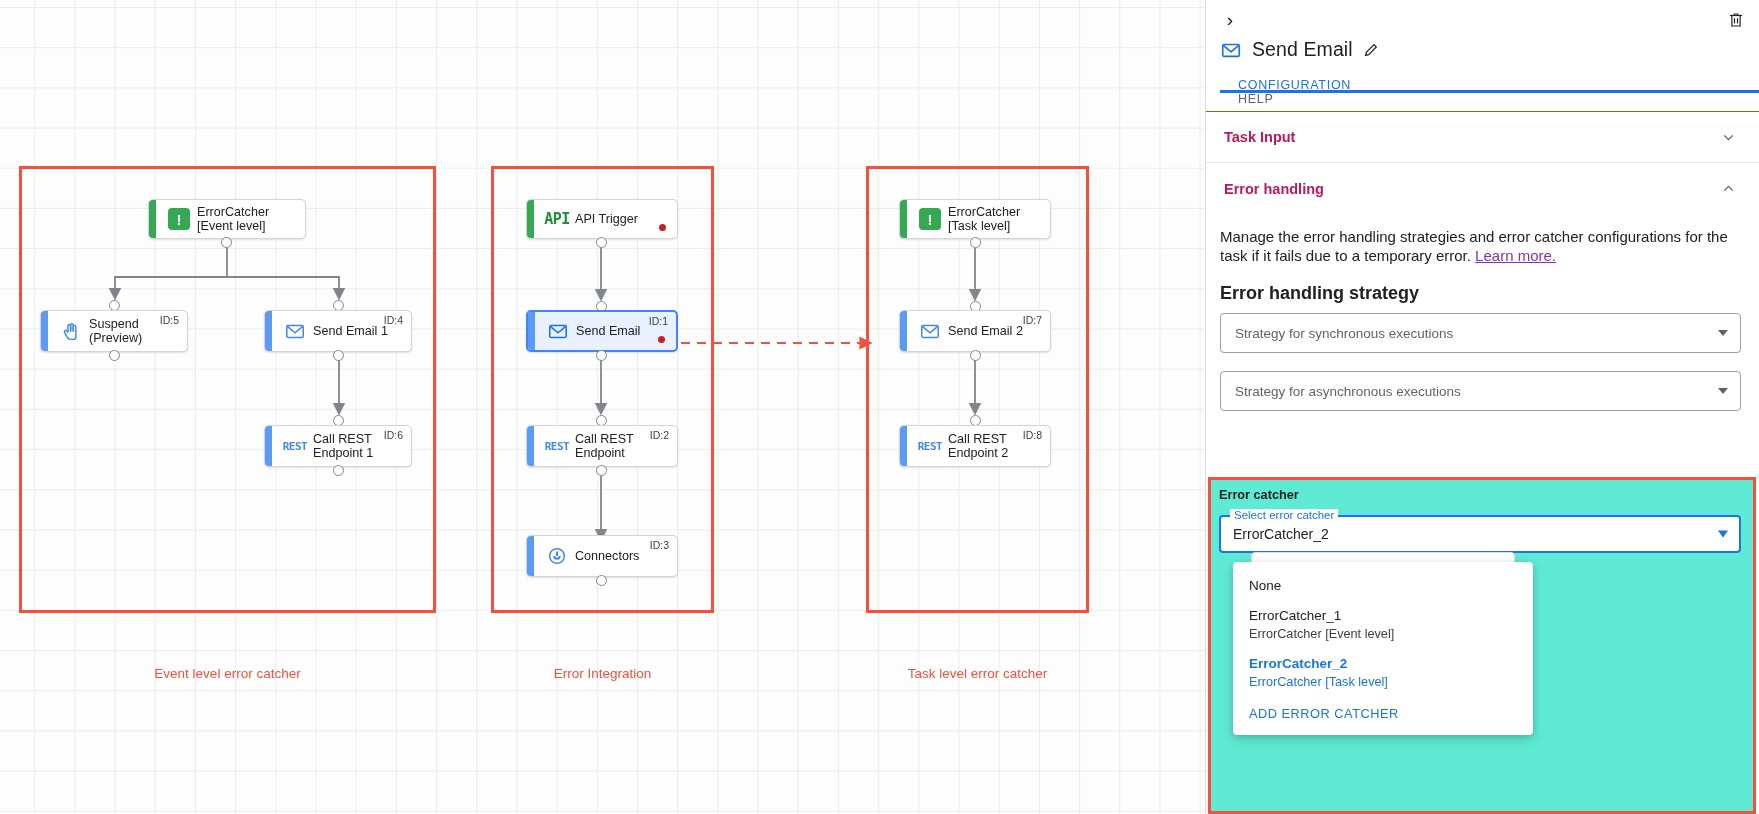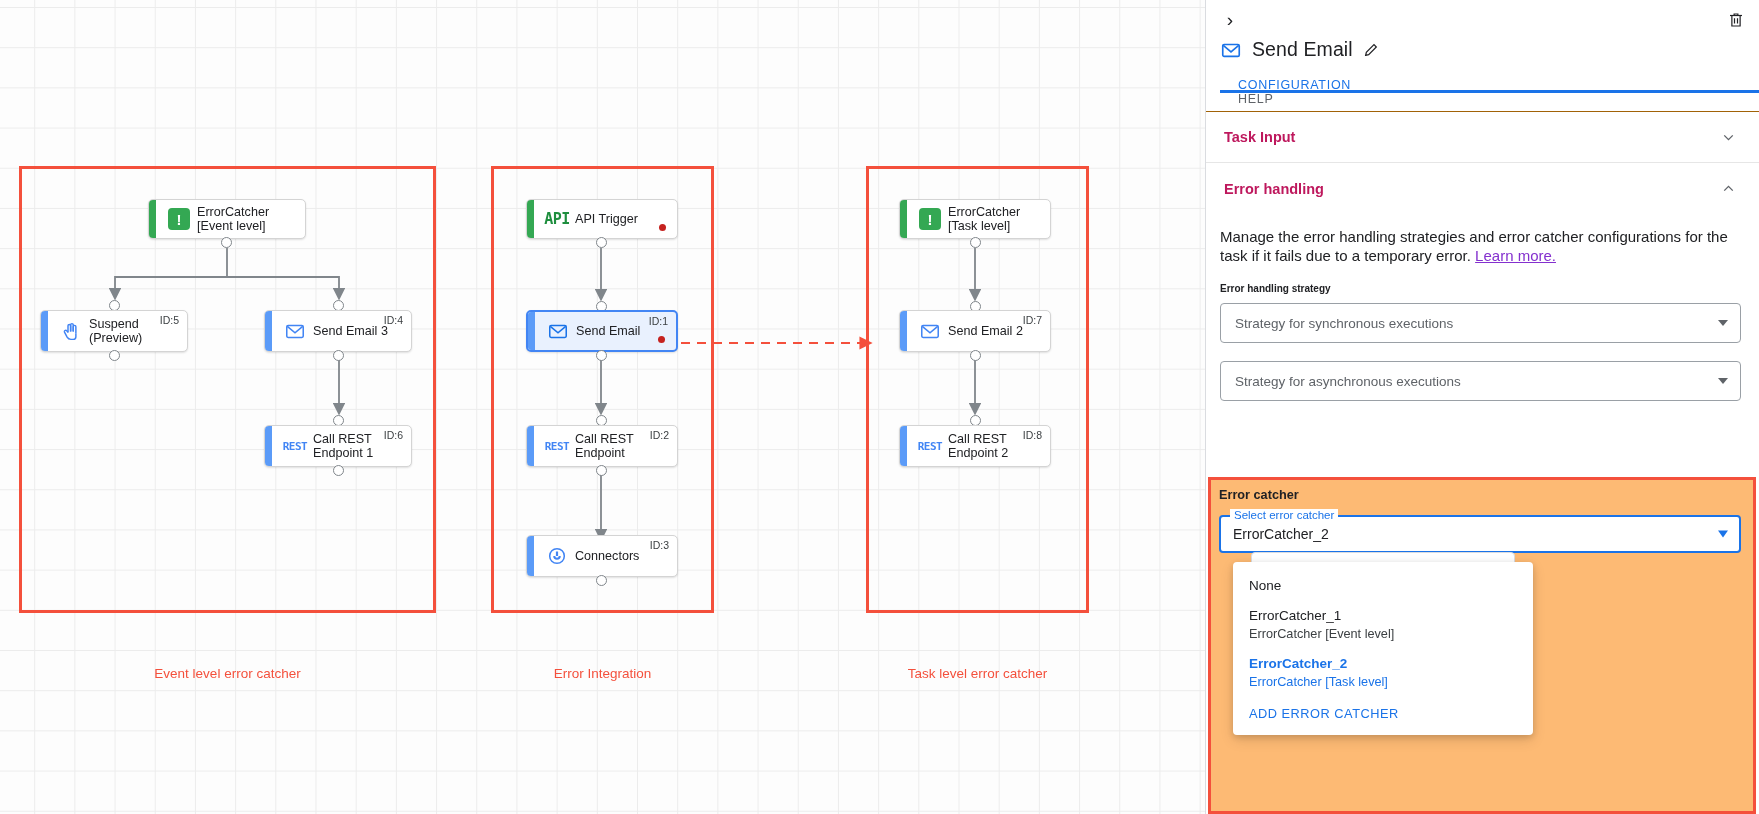--- a/index.html
+++ b/index.html
@@ -132,40 +132,40 @@
     justify-content: space-between; padding: 0 22px 0 18px;
     border-bottom: 1px solid #e6e6e6; cursor: pointer;
   }
   .accordion-title { font-size: 14.5px; color: #be185d; font-weight: bold; }
   .chev { color: #5f6368; display: flex; align-items: center; }
 
   #err-body { padding: 14px 18px 0 14px; }
   .desc { font-size: 15px; color: #202124; line-height: 18.5px; }
   .desc a { color: #8430ce; text-decoration: underline; }
   .field-label {
-    font-size: 10px; color: #202124; font-weight: bold;
+    font-size: 18px; color: #202124; font-weight: bold;
     margin-top: 18px; margin-bottom: 9px;
   }
   .select-box {
     position: relative; height: 40px; border: 1px solid #9aa0a6;
     border-radius: 4px; display: flex; align-items: center;
     padding: 0 34px 0 14px; font-size: 13.5px; color: #5f6368;
     cursor: pointer; background: #fff; margin-bottom: 18px;
   }
   .select-caret {
     position: absolute; right: 12px; top: 50%; transform: translateY(-50%);
     width: 0; height: 0; border-left: 5px solid transparent;
     border-right: 5px solid transparent; border-top: 6px solid #5f6368;
   }
 
   
   #err-catcher-region {
     position: absolute; left: 1208px; top: 477px;
     width: 548px; height: 337px;
-    border: 3px solid #f4503c; background: #fdba74;
+    border: 3px solid #f4503c; background: #5eead4;
   }
   #err-catcher-inner { position: relative; padding: 8px 12px 0 8px; }
   .ec-label { font-size: 12.7px; color: #202124; font-weight: bold; }
 
   .outlined-select {
     position: relative; margin-top: 13px; height: 38px;
     border: 2px solid #1a73e8; border-radius: 4px;
     display: flex; align-items: center; padding: 0 34px 0 12px;
     font-size: 14px; color: #202124; cursor: pointer; background: #fff;
   }
@@ -273,21 +273,21 @@
 
     <div class="port" style="left:333px; top:300px;"></div>
     <div class="node blue" style="left:264px; top:310px; width:148px; height:42px;">
       <div class="accent"></div>
       <div class="node-icon">
         <svg class="ic-mail" width="22" height="22" viewBox="0 0 24 24" fill="none" stroke="#4285f4" stroke-width="1.7">
           <rect x="3" y="6" width="18" height="13" rx="1.5"></rect>
           <path d="M3.6 7l8.4 7 8.4-7"></path>
         </svg>
       </div>
-      <div class="node-label">Send Email 3</div>
+      <div class="node-label">Send Email 1</div>
       <div class="node-id">ID:4</div>
     </div>
     <div class="port" style="left:333px; top:350px;"></div>
 
     <div class="port" style="left:333px; top:415px;"></div>
     <div class="node blue" style="left:264px; top:425px; width:148px; height:42px;">
       <div class="accent"></div>
       <div class="node-icon">
         <span class="ic-rest">REST</span>
       </div>

